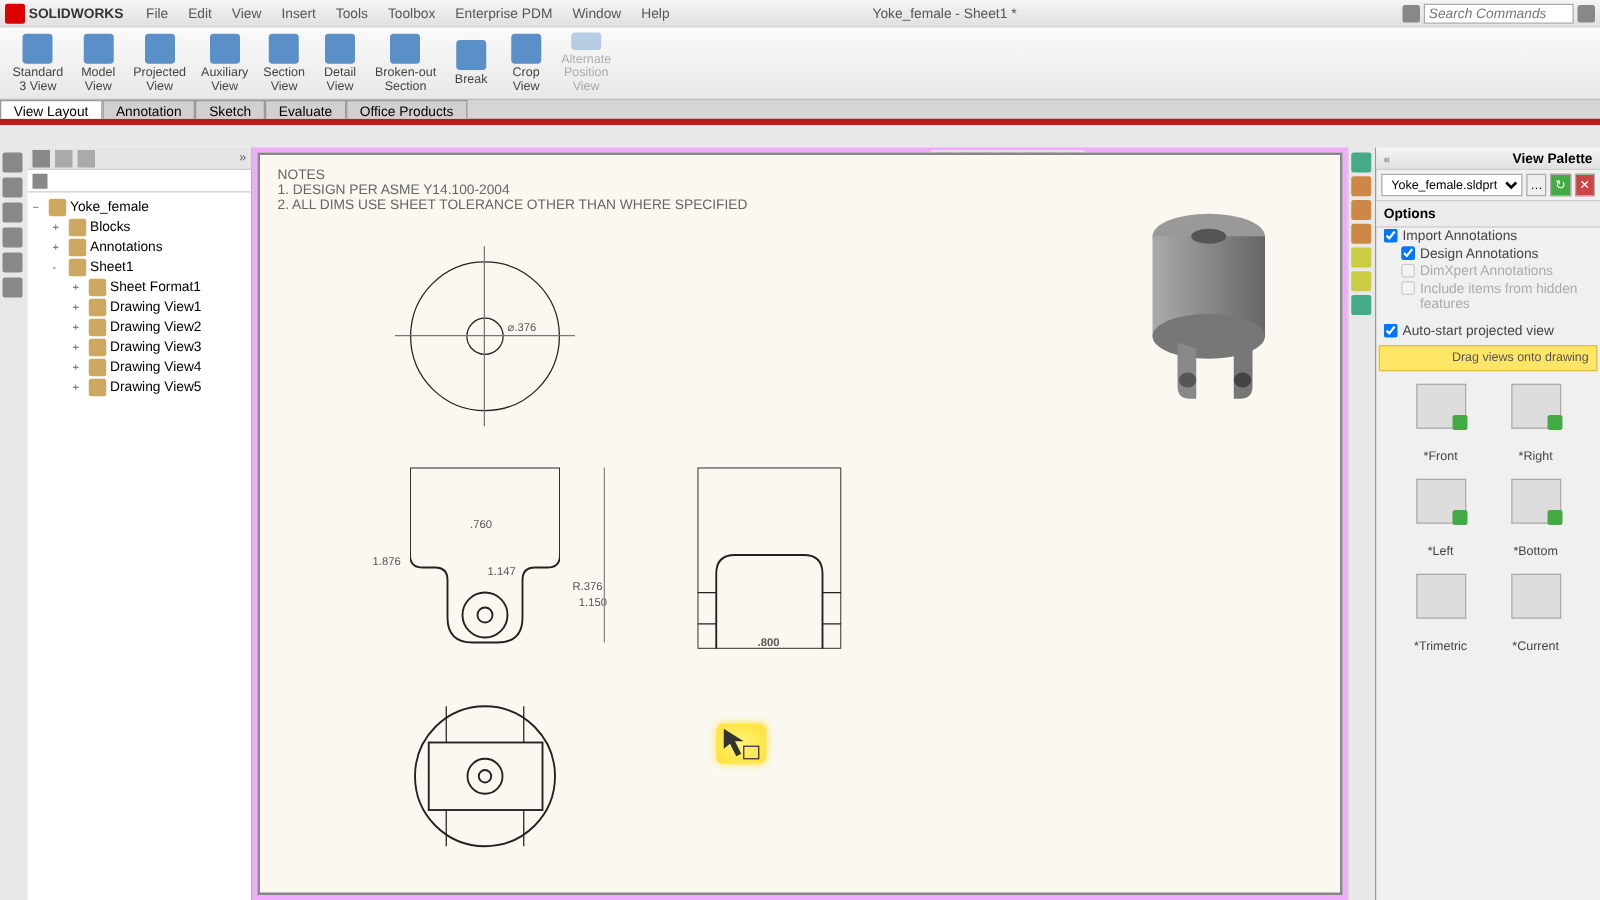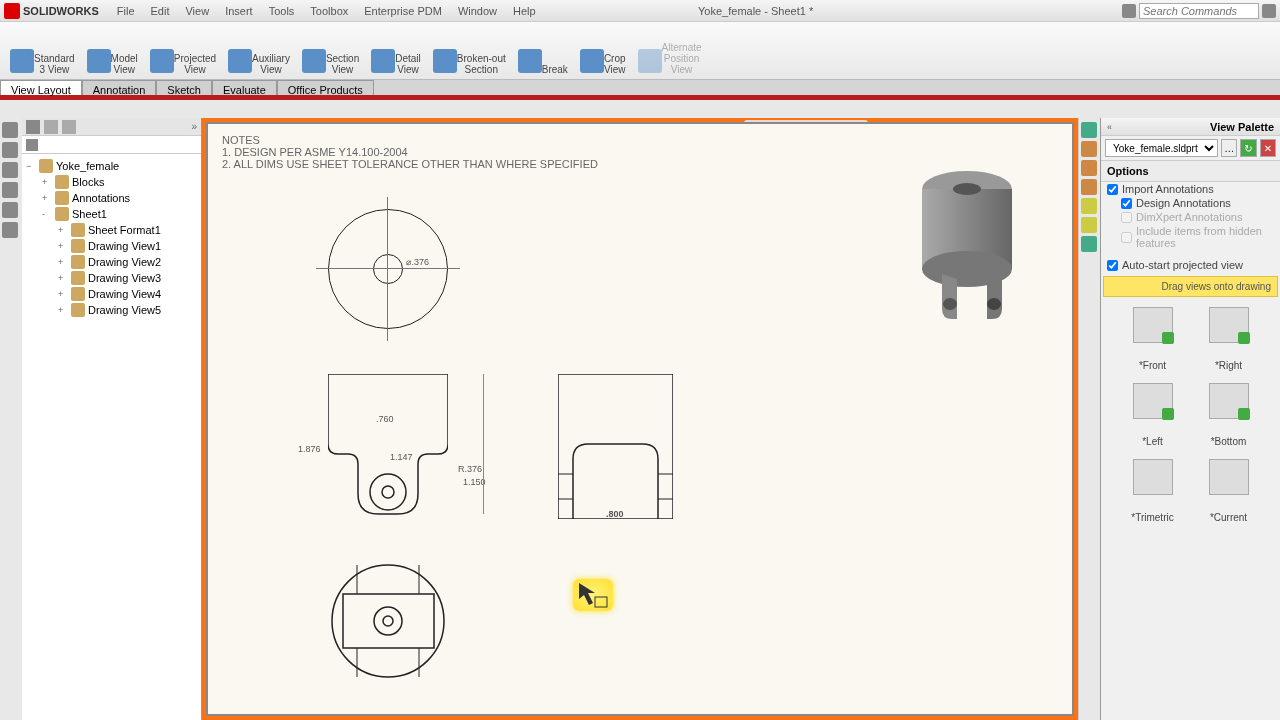--- a/index.html
+++ b/index.html
@@ -9,21 +9,21 @@
 .menubar { height: 22px; background: linear-gradient(#f5f5f5, #e0e0e0); display: flex; align-items: center; padding: 0 4px; border-bottom: 1px solid #ccc; }
 .logo { display: flex; align-items: center; gap: 3px; font-weight: bold; font-size: 12px; color: #333; margin-right: 10px; }
 .logo-icon { width: 16px; height: 16px; background: #d00; border-radius: 2px; display: inline-block; }
 .menubar .menu-item { padding: 3px 8px; cursor: pointer; color: #555; }
 .doc-title { margin-left: auto; margin-right: auto; color: #555; font-size: 11px; }
 .search-container { display: flex; align-items: center; gap: 3px; margin-left: auto; }
 .search-box { width: 120px; height: 16px; border: 1px solid #aaa; background: white; padding: 0 3px; font-style: italic; color: #999; }
 
 
 .ribbon { height: 58px; background: linear-gradient(#fafafa, #e8e8e8); border-bottom: 1px solid #bbb; display: flex; padding: 2px 4px; }
-.ribbon-btn { display: flex; flex-direction: row; align-items: flex-end; justify-content: center; padding: 2px 6px; text-align: center; cursor: pointer; min-width: 44px; }
+.ribbon-btn { display: flex; flex-direction: column; align-items: center; justify-content: center; padding: 2px 6px; text-align: center; cursor: pointer; min-width: 44px; }
 .ribbon-btn .icon { width: 24px; height: 24px; background: #5a8fc7; border-radius: 3px; margin-bottom: 2px; }
 .ribbon-btn.disabled { opacity: 0.4; }
 .ribbon-btn .label { font-size: 10px; line-height: 11px; color: #444; }
 
 
 .tabs { height: 20px; background: #d5d5d5; display: flex; border-bottom: 5px solid #b91c1c; }
 .tab { padding: 3px 10px; border: 1px solid #999; border-bottom: none; background: #d0d0d0; cursor: pointer; font-size: 11px; }
 .tab.active { background: #fff; }
 
 
@@ -40,38 +40,38 @@
 .fp-collapse { margin-left: auto; font-size: 10px; color: #666; cursor: pointer; }
 .fp-filter { height: 18px; border-bottom: 1px solid #ccc; display: flex; align-items: center; padding: 0 4px; }
 .tree { padding: 4px; overflow: auto; flex: 1; }
 .tree-item { display: flex; align-items: center; gap: 3px; padding: 1px 0; cursor: pointer; white-space: nowrap; }
 .tree-item .expander { width: 10px; font-size: 9px; color: #666; }
 .tree-item .ticon { width: 14px; height: 14px; background: #cca860; border-radius: 2px; }
 .tree-item.indent1 { padding-left: 16px; }
 .tree-item.indent2 { padding-left: 32px; }
 
 
-.canvas-area { flex: 1; background: #f97316; position: relative; }
+.canvas-area { flex: 1; background: #f0abfc; position: relative; }
 .canvas-toolbar { position: absolute; top: 2px; right: 210px; height: 18px; display: flex; gap: 3px; align-items: center; background: rgba(230,230,230,0.9); padding: 0 4px; border-radius: 3px; }
 .ct-icon { width: 14px; height: 14px; background: #789; border-radius: 2px; }
 .drawing-sheet { position: absolute; top: 4px; left: 4px; right: 4px; bottom: 4px; background: #faf8f0; border: 2px solid #888; }
 .notes { position: absolute; top: 10px; left: 14px; font-size: 9px; color: #666; line-height: 12px; }
 
 
 .right-mini-toolbar { width: 22px; background: #e8e8e8; display: flex; flex-direction: column; gap: 3px; padding: 4px 2px; border-left: 1px solid #ccc;}
 .rmt-icon { width: 16px; height: 16px; border-radius: 2px; }
 
 
 .palette { width: 180px; background: #f0f0f0; border-left: 1px solid #999; display: flex; flex-direction: column; }
 .palette-title { height: 18px; background: linear-gradient(#f5f5f5,#e0e0e0); display: flex; align-items: center; justify-content: flex-end; padding: 0 6px; font-weight: bold; border-bottom: 1px solid #ccc; }
 .palette-row { display: flex; align-items: center; gap: 3px; padding: 3px 4px; }
 .palette-select { flex: 1; height: 18px; border: 1px solid #aaa; background: white; padding: 0 3px; font-size: 10px; }
 .mini-btn { width: 18px; height: 18px; border: 1px solid #aaa; background: #eee; display: flex; align-items: center; justify-content: center; font-size: 10px; }
 .palette-section { padding: 4px 6px; background: #ececec; border-top: 1px solid #ccc; border-bottom: 1px solid #ccc;}
-.check-row { display: flex; align-items: center; gap: 4px; padding: 1px 6px; font-size: 10px; color: #444; }
+.check-row { display: flex; align-items: flex-start; gap: 4px; padding: 1px 6px; font-size: 10px; color: #444; }
 .check-row.indent { padding-left: 20px; }
 .drag-hint { background: #ffe566; padding: 4px 6px; font-size: 10px; text-align: right; color: #555; margin: 4px 2px; border: 1px solid #ddc040; }
 .palette-views { display: flex; flex-wrap: wrap; padding: 6px; gap: 12px 18px; justify-content: center; overflow: auto; }
 .pv-item { width: 58px; display: flex; flex-direction: column; align-items: center; gap: 17px; }
 .pv-thumb { width: 40px; height: 36px; background: #ddd; border: 1px solid #aaa; position: relative; }
 .pv-plus { position: absolute; bottom: -2px; right: -2px; width: 12px; height: 12px; background: #4a4; border-radius: 2px; }
 .pv-label { font-size: 10px; color: #444; }
 
 
 .dview { position: absolute; }

